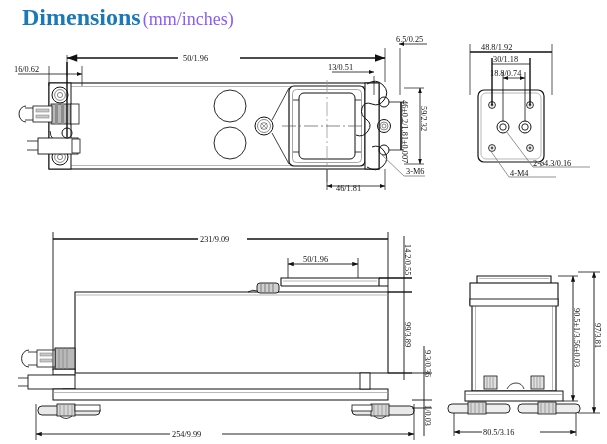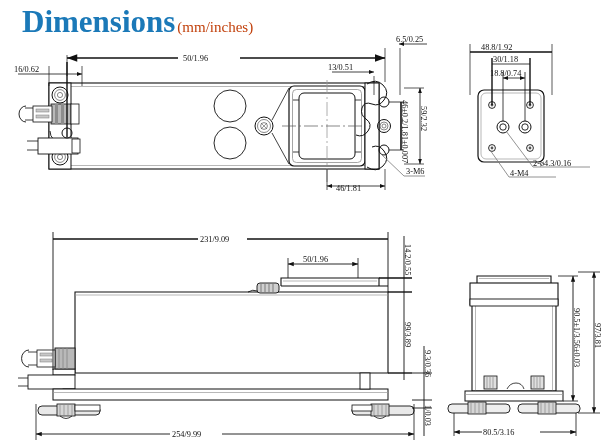--- a/index.html
+++ b/index.html
@@ -5,25 +5,25 @@
   html,body{margin:0;padding:0;}
   body{
     width:607px;height:444px;background:#ffffff;
     font-family:"Liberation Serif", serif;
     position:relative;overflow:hidden;
   }
   #root{position:absolute;inset:0;}
   .title-wrap{position:absolute;left:22px;top:4px;white-space:nowrap;}
   .title-main{
     font-family:"Liberation Serif", serif;
-    font-weight:bold;font-size:31px;color:#1b79b8;letter-spacing:0px;
+    font-weight:bold;font-size:24px;color:#1b79b8;letter-spacing:0px;
   }
   .title-sub{
     font-family:"Liberation Serif", serif;
-    font-size:15px;color:#c2410c;margin-left:2px;
+    font-size:18px;color:#8b5cf6;margin-left:2px;
   }
   svg.dwg{position:absolute;left:0;top:0;width:607px;height:444px;}
   text{font-family:"Liberation Serif", serif;fill:#111;}
   .dim{font-size:8.3px;}
   .lead{font-size:8.3px;}
 </style>
 </head>
 <body>
 
 <div id="root">

